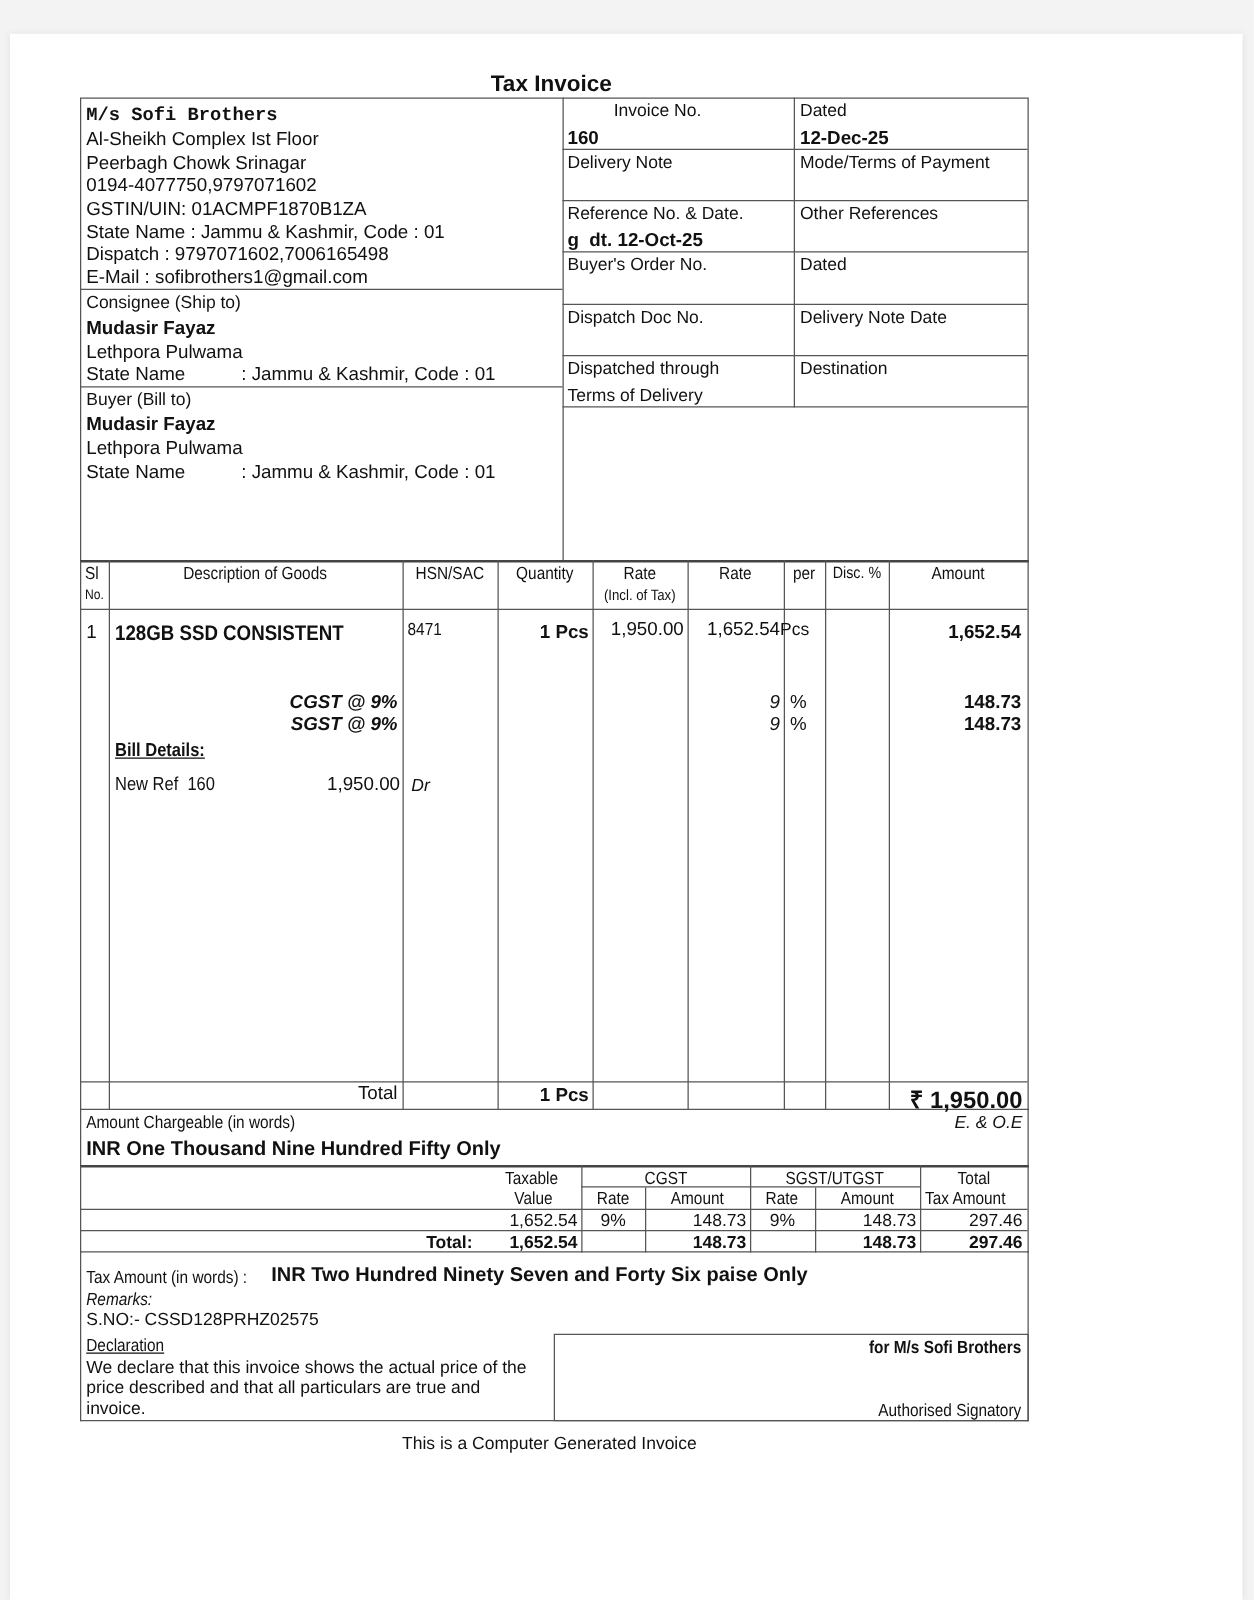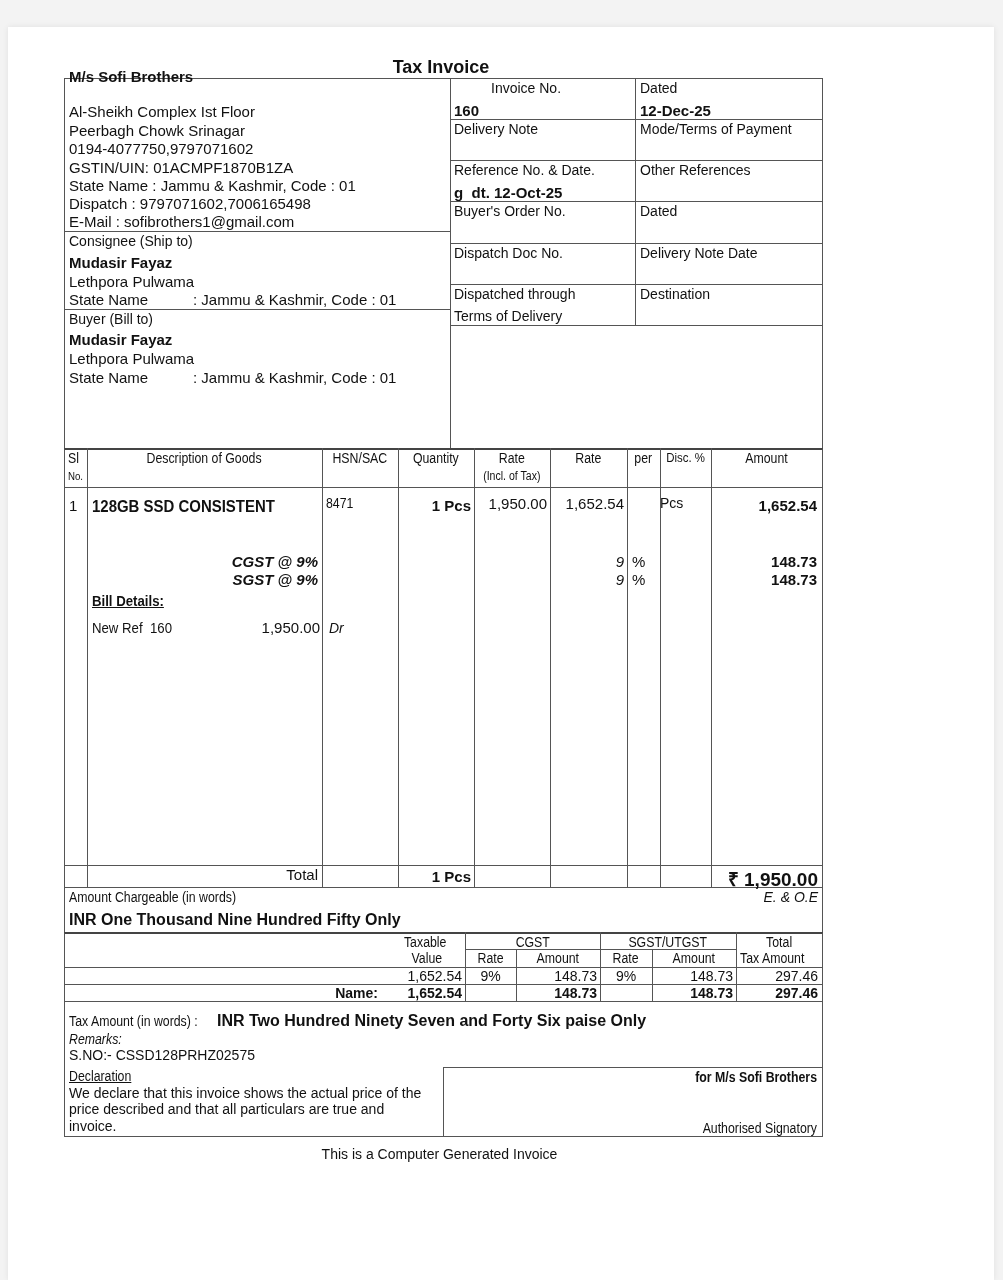--- a/index.html
+++ b/index.html
@@ -25,21 +25,21 @@
 <body>
 
 <div class="sheet"></div>
 
 <div class="abs b" style="left:0;width:882px;top:57px;font-size:18px;text-align:center;">Tax Invoice</div>
 
 <div class="box" style="left:64px;top:78px;width:759px;height:371px;"></div>
 <div class="vl" style="left:450px;top:78px;height:371px;"></div>
 
 <div>
-  <div class="abs b s15" style="left:69px;top:68px;">M/s Sofi Brothers</div>
+  <div class="abs b s15" style="left:69px;top:84px;font-family:Liberation Mono, monospace;">M/s Sofi Brothers</div>
   <div class="abs s15" style="left:69px;top:103px;">Al-Sheikh Complex Ist Floor</div>
   <div class="abs s15" style="left:69px;top:122px;">Peerbagh Chowk Srinagar</div>
   <div class="abs s15" style="left:69px;top:140px;">0194-4077750,9797071602</div>
   <div class="abs s15" style="left:69px;top:159px;">GSTIN/UIN: 01ACMPF1870B1ZA</div>
   <div class="abs s15" style="left:69px;top:177px;">State Name :  Jammu &amp; Kashmir, Code : 01</div>
   <div class="abs s15" style="left:69px;top:195px;">Dispatch : 9797071602,7006165498</div>
   <div class="abs s15" style="left:69px;top:213px;text-align:center;">E-Mail : sofibrothers1@gmail.com</div>
 </div>
 <div class="hl" style="left:64px;top:231px;width:386px;"></div>
 
@@ -119,21 +119,21 @@
   <div class="abs s14 cond c" style="left:711px;width:126px;top:450px;">Amount</div>
 </div>
 
 <div>
   <div class="abs s15" style="left:69px;top:497px;">1</div>
   <div class="abs b s15 cond" style="left:92px;top:497px;font-size:17px;">128GB SSD CONSISTENT</div>
   <div class="abs s14 cond" style="left:326px;top:495px;">8471</div>
   <div class="abs b s15 r" style="left:398px;width:73px;top:497px;">1 Pcs</div>
   <div class="abs s15 r" style="left:474px;width:73px;top:495px;">1,950.00</div>
   <div class="abs s15 r" style="left:550px;width:74px;top:495px;">1,652.54</div>
-  <div class="abs s14" style="left:660px;top:495px;">Pcs</div>
+  <div class="abs s14" style="left:624px;top:495px;">Pcs</div>
   <div class="abs b s15 r" style="left:711px;width:106px;top:497px;">1,652.54</div>
 </div>
 
 <div>
   <div class="abs b i s15 r" style="left:90px;width:228px;top:553px;">CGST @ 9%</div>
   <div class="abs i s15 r" style="left:550px;width:74px;top:553px;">9</div>
   <div class="abs s15" style="left:632px;top:553px;">%</div>
   <div class="abs b s15 r" style="left:711px;width:106px;top:553px;">148.73</div>
 </div>
 <div>
@@ -190,21 +190,21 @@
 <div>
   <div class="abs s14 r" style="left:380px;width:82px;top:968px;">1,652.54</div>
   <div class="abs s14 c" style="left:465px;width:51px;top:968px;">9%</div>
   <div class="abs s14 r" style="left:516px;width:81px;top:968px;">148.73</div>
   <div class="abs s14 c" style="left:600px;width:52px;top:968px;">9%</div>
   <div class="abs s14 r" style="left:652px;width:81px;top:968px;">148.73</div>
   <div class="abs s14 r" style="left:736px;width:82px;top:968px;">297.46</div>
 </div>
 
 <div>
-  <div class="abs b s14 r" style="left:300px;width:78px;top:985px;">Name:</div>
+  <div class="abs b s14 r" style="left:300px;width:78px;top:985px;">Total:</div>
   <div class="abs b s14 r" style="left:380px;width:82px;top:985px;">1,652.54</div>
   <div class="abs b s14 r" style="left:516px;width:81px;top:985px;">148.73</div>
   <div class="abs b s14 r" style="left:652px;width:81px;top:985px;">148.73</div>
   <div class="abs b s14 r" style="left:736px;width:82px;top:985px;">297.46</div>
 </div>
 
 <div class="vl" style="left:64px;top:1001px;height:136px;"></div>
 <div class="vl" style="left:822px;top:1001px;height:136px;"></div>
 <div class="hl" style="left:64px;top:1136px;width:759px;"></div>
 

